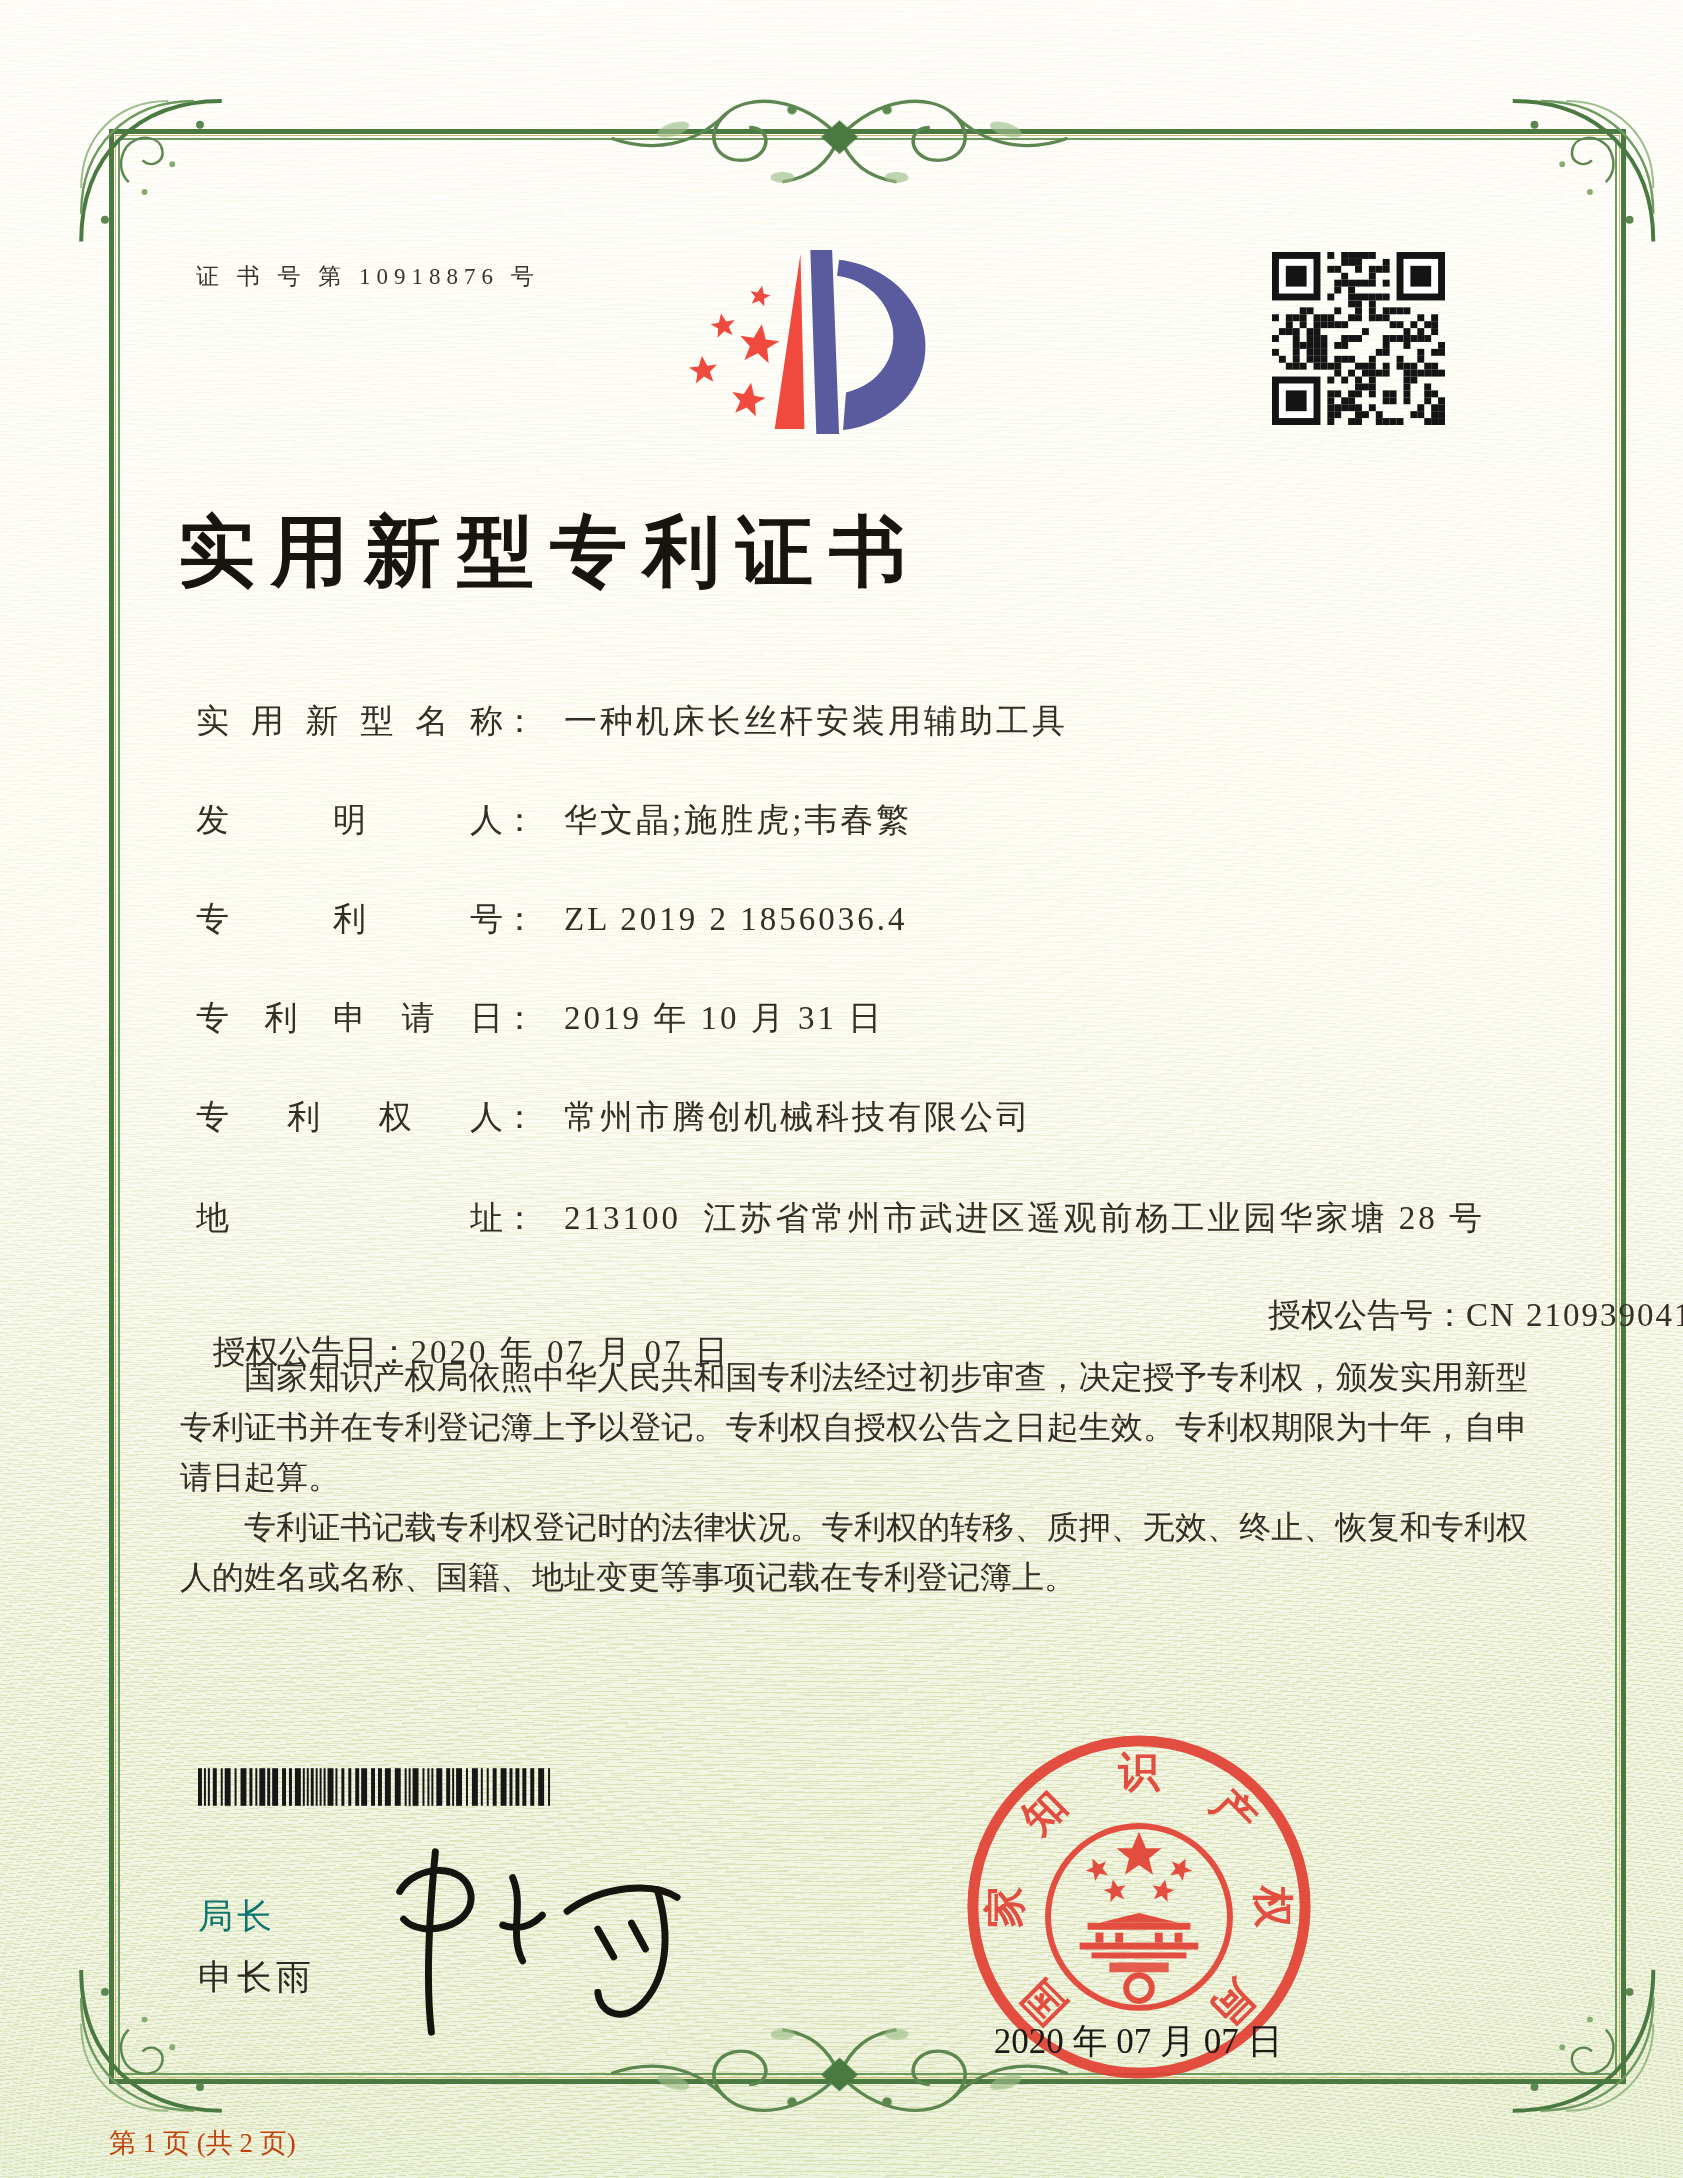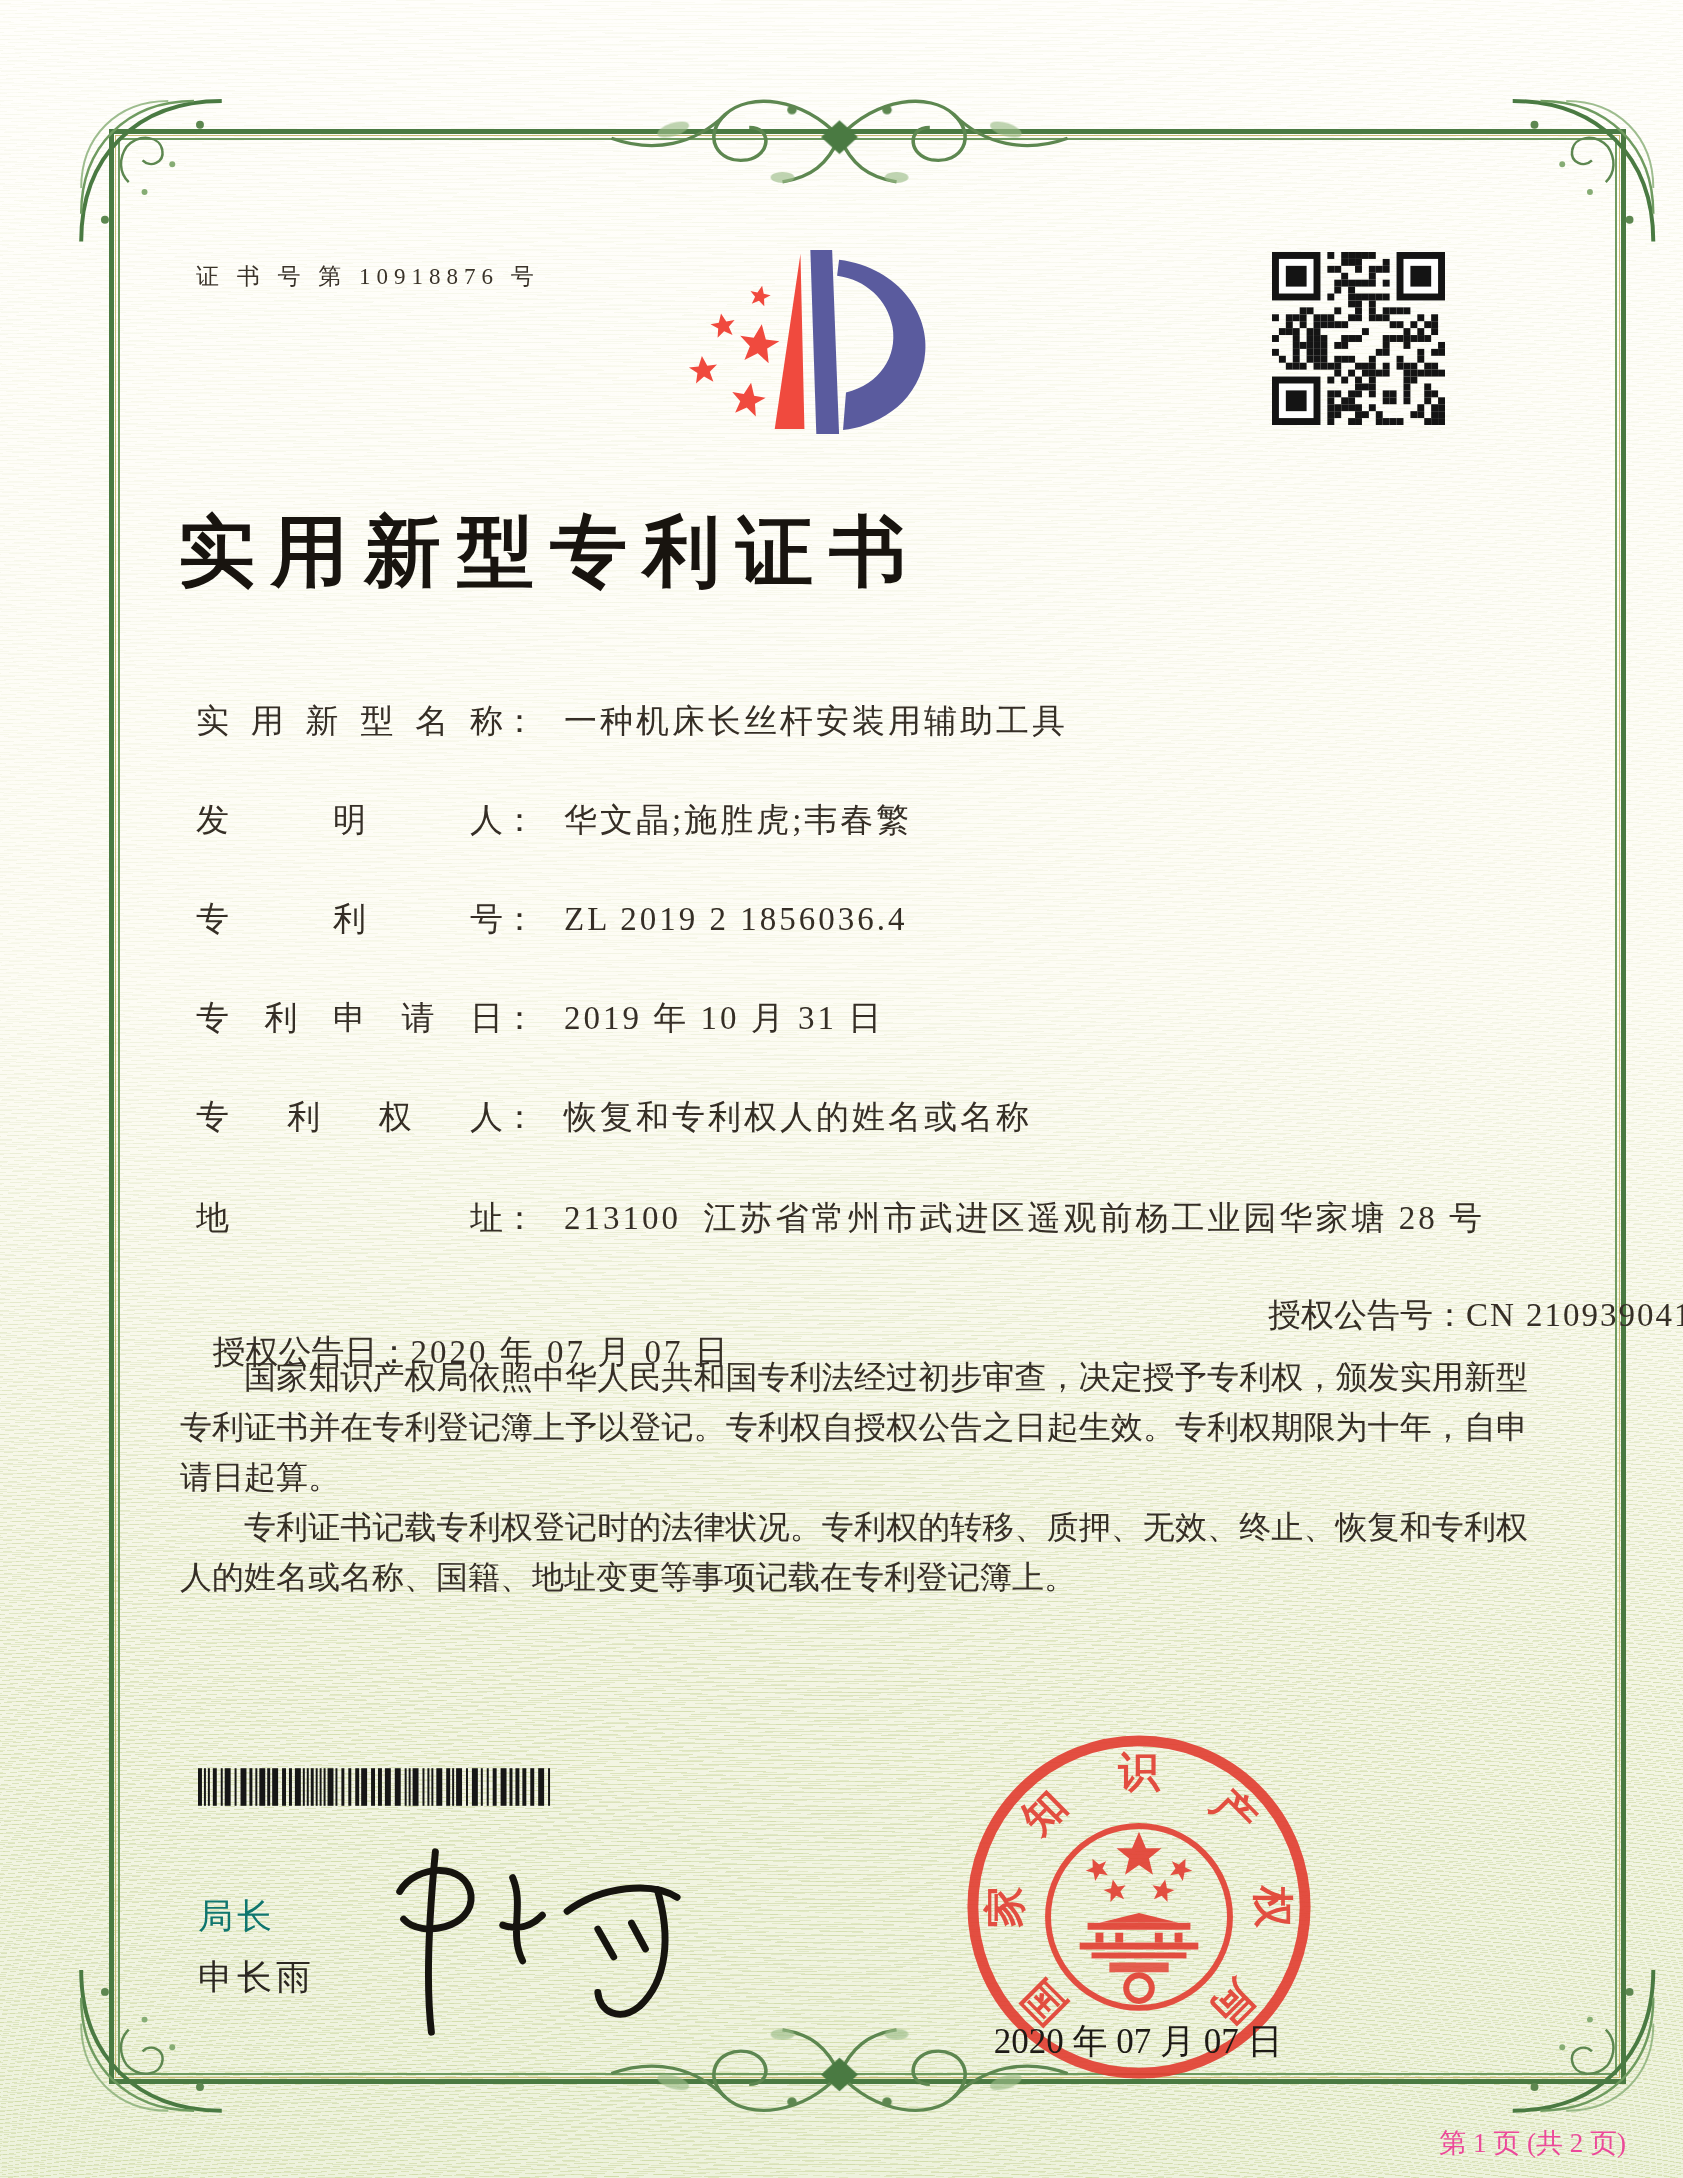--- a/index.html
+++ b/index.html
@@ -53,22 +53,22 @@
   .director-name{position:absolute;left:198px;top:1954px;font-size:35px;color:#2b2721;letter-spacing:4px;}
   .signature{position:absolute;left:364px;top:1834px;}
 
   .seal{position:absolute;left:961px;top:1729px;opacity:.9;}
   .seal text{font-family:"Liberation Serif","DejaVu Serif",serif;font-weight:bold;}
   .seal-date{
     position:absolute;left:950px;top:2018px;width:376px;text-align:center;
     font-size:35px;color:#1d1a16;white-space:pre;
   }
   .footer{
-    position:absolute;left:109px;top:2125px;width:1517px;text-align:right;
-    font-size:27px;color:#ec4899;white-space:pre;
+    position:absolute;left:109px;top:2125px;width:1517px;text-align:left;
+    font-size:27px;color:#c2410c;white-space:pre;
   }
 </style>
 </head>
 <body>
 
 <div class="waves"></div>
 
 <div class="frame"></div>
 
 <svg class="ornaments" xmlns="http://www.w3.org/2000/svg" viewBox="0 0 1700 2200" width="1683" height="2178">
@@ -353,21 +353,21 @@
       <rect x="7" y="133" width="35" height="35" fill="#fff"></rect>
       <rect x="14" y="140" width="21" height="21" fill="#141414"></rect>
     </svg></div>
 
 <h1 class="title">实用新型专利证书</h1>
 
 <div class="field" style="top:699px"><span class="jl">实用新型名称</span>：<span class="fval">一种机床长丝杆安装用辅助工具</span></div>
 <div class="field" style="top:798px"><span class="jl">发明人</span>：<span class="fval">华文晶;施胜虎;韦春繁</span></div>
 <div class="field" style="top:897px"><span class="jl">专利号</span>：<span class="fval">ZL 2019 2 1856036.4</span></div>
 <div class="field" style="top:996px"><span class="jl">专利申请日</span>：<span class="fval">2019 年 10 月 31 日</span></div>
-<div class="field" style="top:1095px"><span class="jl">专利权人</span>：<span class="fval">恢复和专利权人的姓名或名称</span></div>
+<div class="field" style="top:1095px"><span class="jl">专利权人</span>：<span class="fval">常州市腾创机械科技有限公司</span></div>
 <div class="field" style="top:1196px"><span class="jl">地址</span>：<span class="fval">213100  江苏省常州市武进区遥观前杨工业园华家塘 28 号</span></div>
 
 <div class="field" style="top:1293px;width:1406px">
   <span>授权公告日</span>：<span style="letter-spacing:3px">2020 年 07 月 07 日</span>
   <span class="grant-col"><span>授权公告号</span>：<span style="letter-spacing:2px">CN 210939041 U</span></span>
 </div>
 
 <div class="paras">
   <p>国家知识产权局依照中华人民共和国专利法经过初步审查，决定授予专利权，颁发实用新型专利证书并在专利登记簿上予以登记。专利权自授权公告之日起生效。专利权期限为十年，自申请日起算。</p>
   <p>专利证书记载专利权登记时的法律状况。专利权的转移、质押、无效、终止、恢复和专利权人的姓名或名称、国籍、地址变更等事项记载在专利登记簿上。</p>

